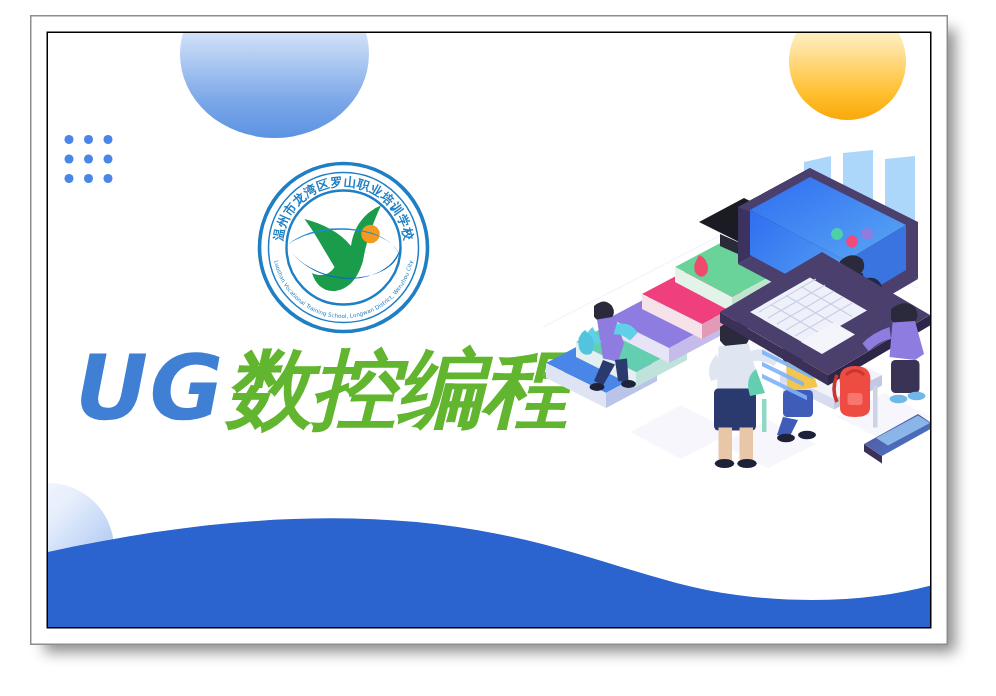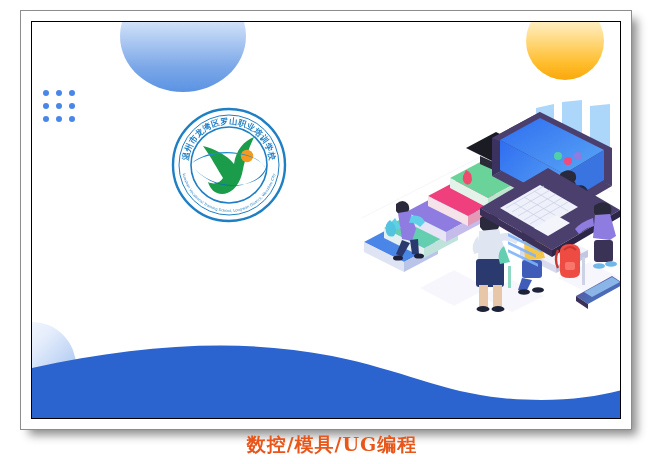--- a/index.html
+++ b/index.html
@@ -127,20 +127,23 @@
         <path d="M22,57 C34,48 58,44 78,50 C88,53 94,58 96,63
                  C92,55 82,49 68,47 C48,44 31,49 22,57 Z" fill="#1f8ad0"></path>
         <text font-family="'DejaVu Sans','Liberation Sans',sans-serif" font-size="8.2" font-weight="bold" fill="#1f7fc4" letter-spacing="0.4">
           <textPath href="#arcTop" startOffset="50%" text-anchor="middle">温州市龙湾区罗山职业培训学校</textPath>
         </text>
         <text font-family="'DejaVu Sans','Liberation Sans',sans-serif" font-size="3.7" fill="#1f7fc4" letter-spacing="0.05">
           <textPath href="#arcBot" startOffset="50%" text-anchor="middle">Luoshan Vocational Training School, Longwan District, Wenzhou City</textPath>
         </text>
       </svg>
 
+      <div class="title">
+        <span class="ug">UG</span><span class="cn">数控编程</span>
+      </div>
 
       <svg class="illus" viewBox="0 0 262 222">
         <defs>
           <linearGradient id="scr" x1="0" y1="0" x2="1" y2="1">
             <stop offset="0%" stop-color="#2f6df0"></stop>
               <stop offset="100%" stop-color="#5aa7f5"></stop>
           </linearGradient>
           <linearGradient id="tab" x1="0" y1="0" x2="1" y2="1">
             <stop offset="0%" stop-color="#5d4d8d"></stop>
               <stop offset="100%" stop-color="#3f7fd4"></stop>
@@ -319,15 +322,14 @@
         <g>
           <polygon points="214,196 250,176 262,184 226,204" fill="url(#tab)"></polygon>
           <polygon points="214,196 214,201 226,209 226,204" fill="#3a3058"></polygon>
           <polygon points="222,192 250,177 258,182 230,197" fill="#9fd0fb" opacity="0.75"></polygon>
         </g>
       </svg>
 
     </div>
   </div>
 
-  <div class="caption">数控/模具/UG编程</div>
 
 </div>
 
 </body></html>

